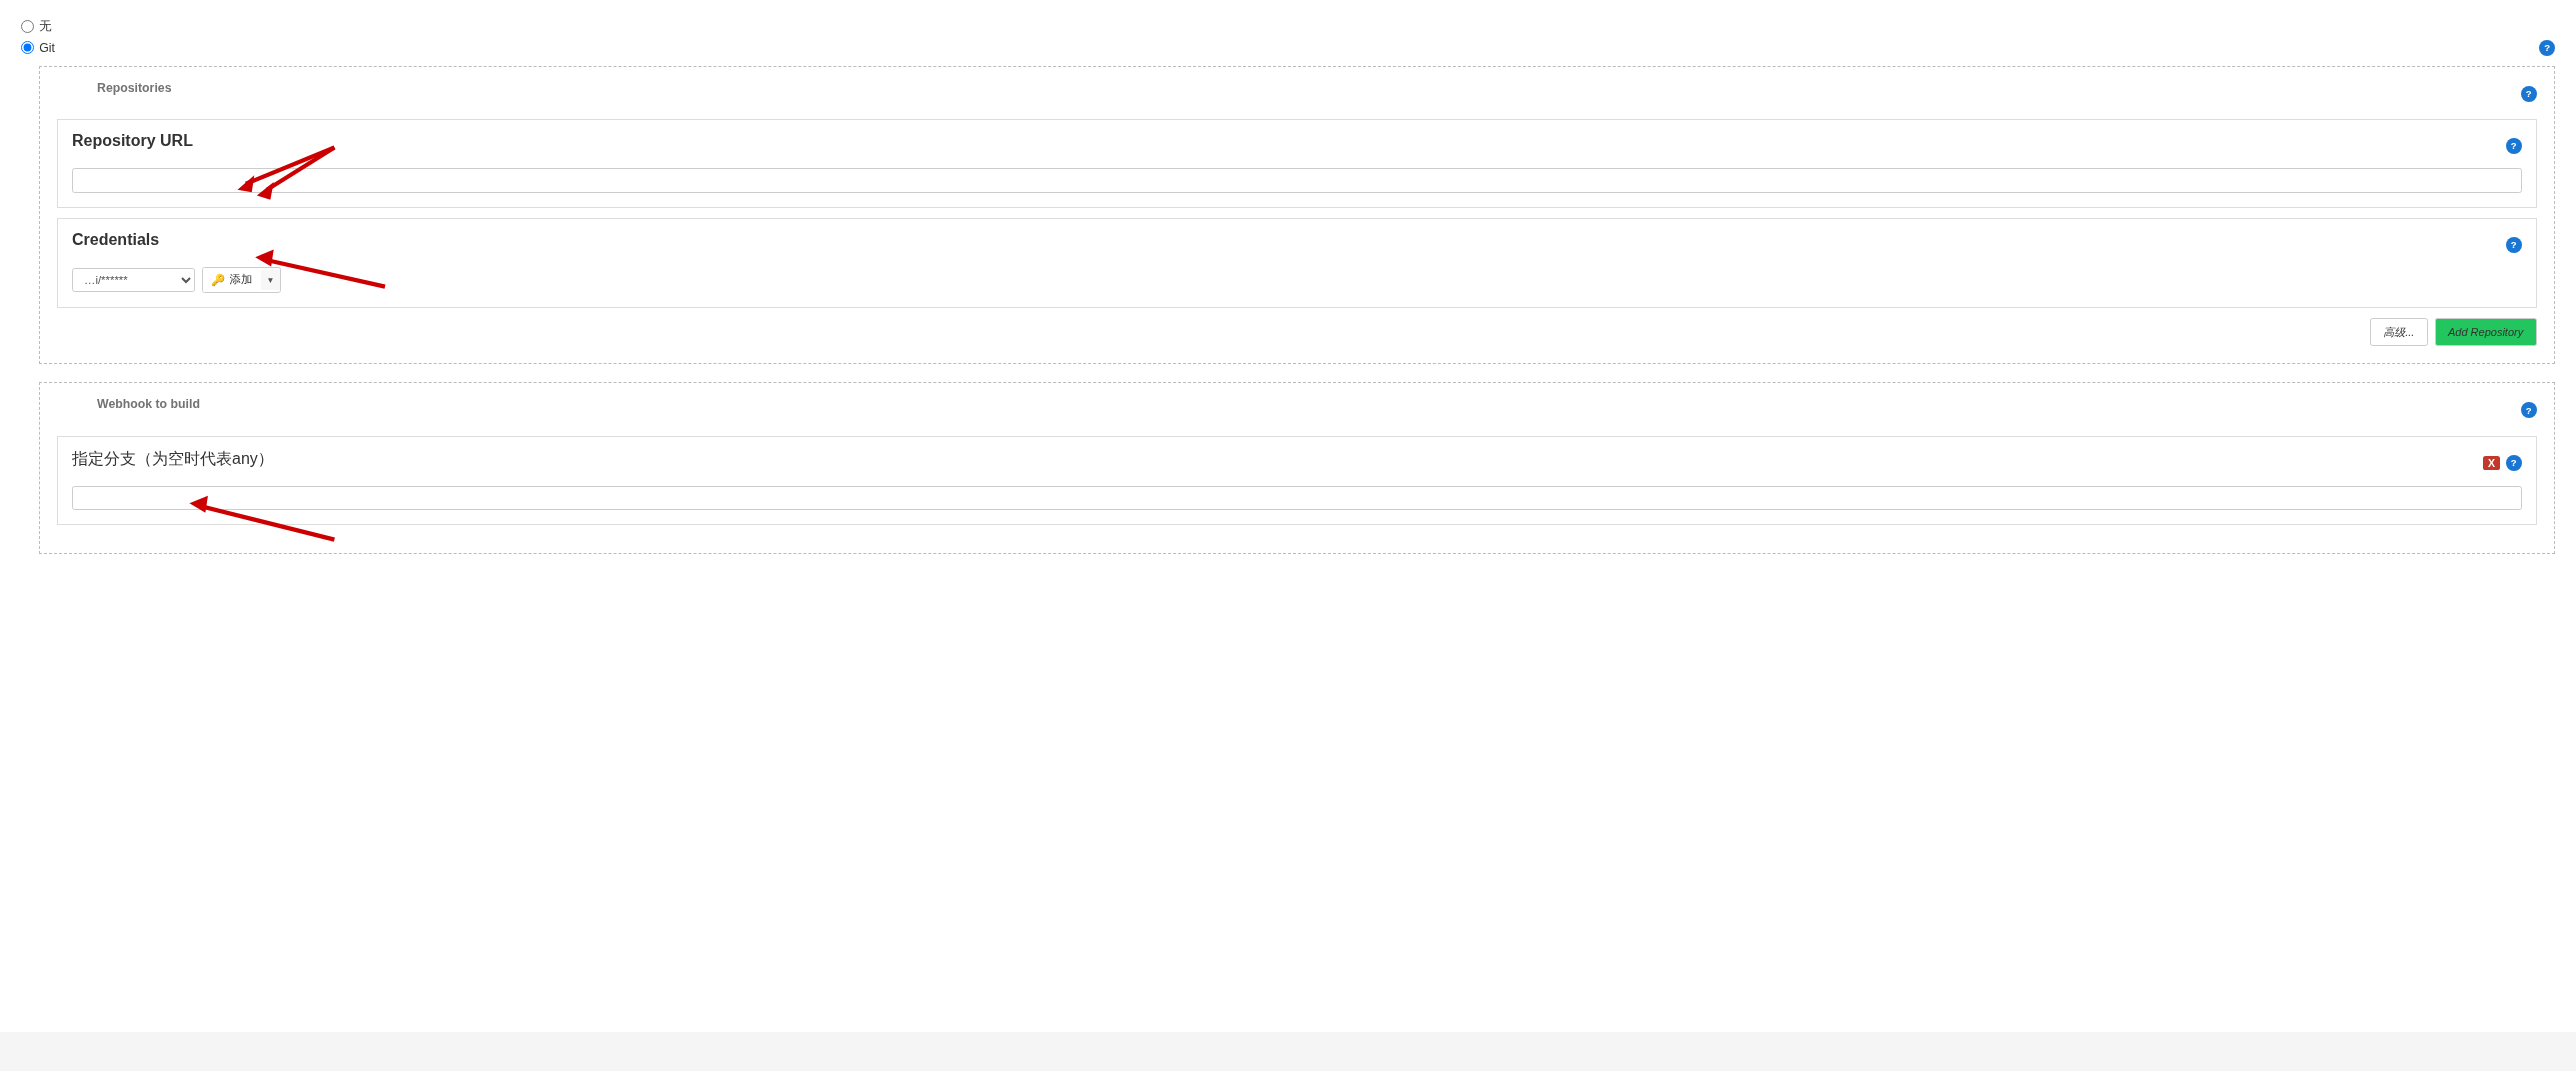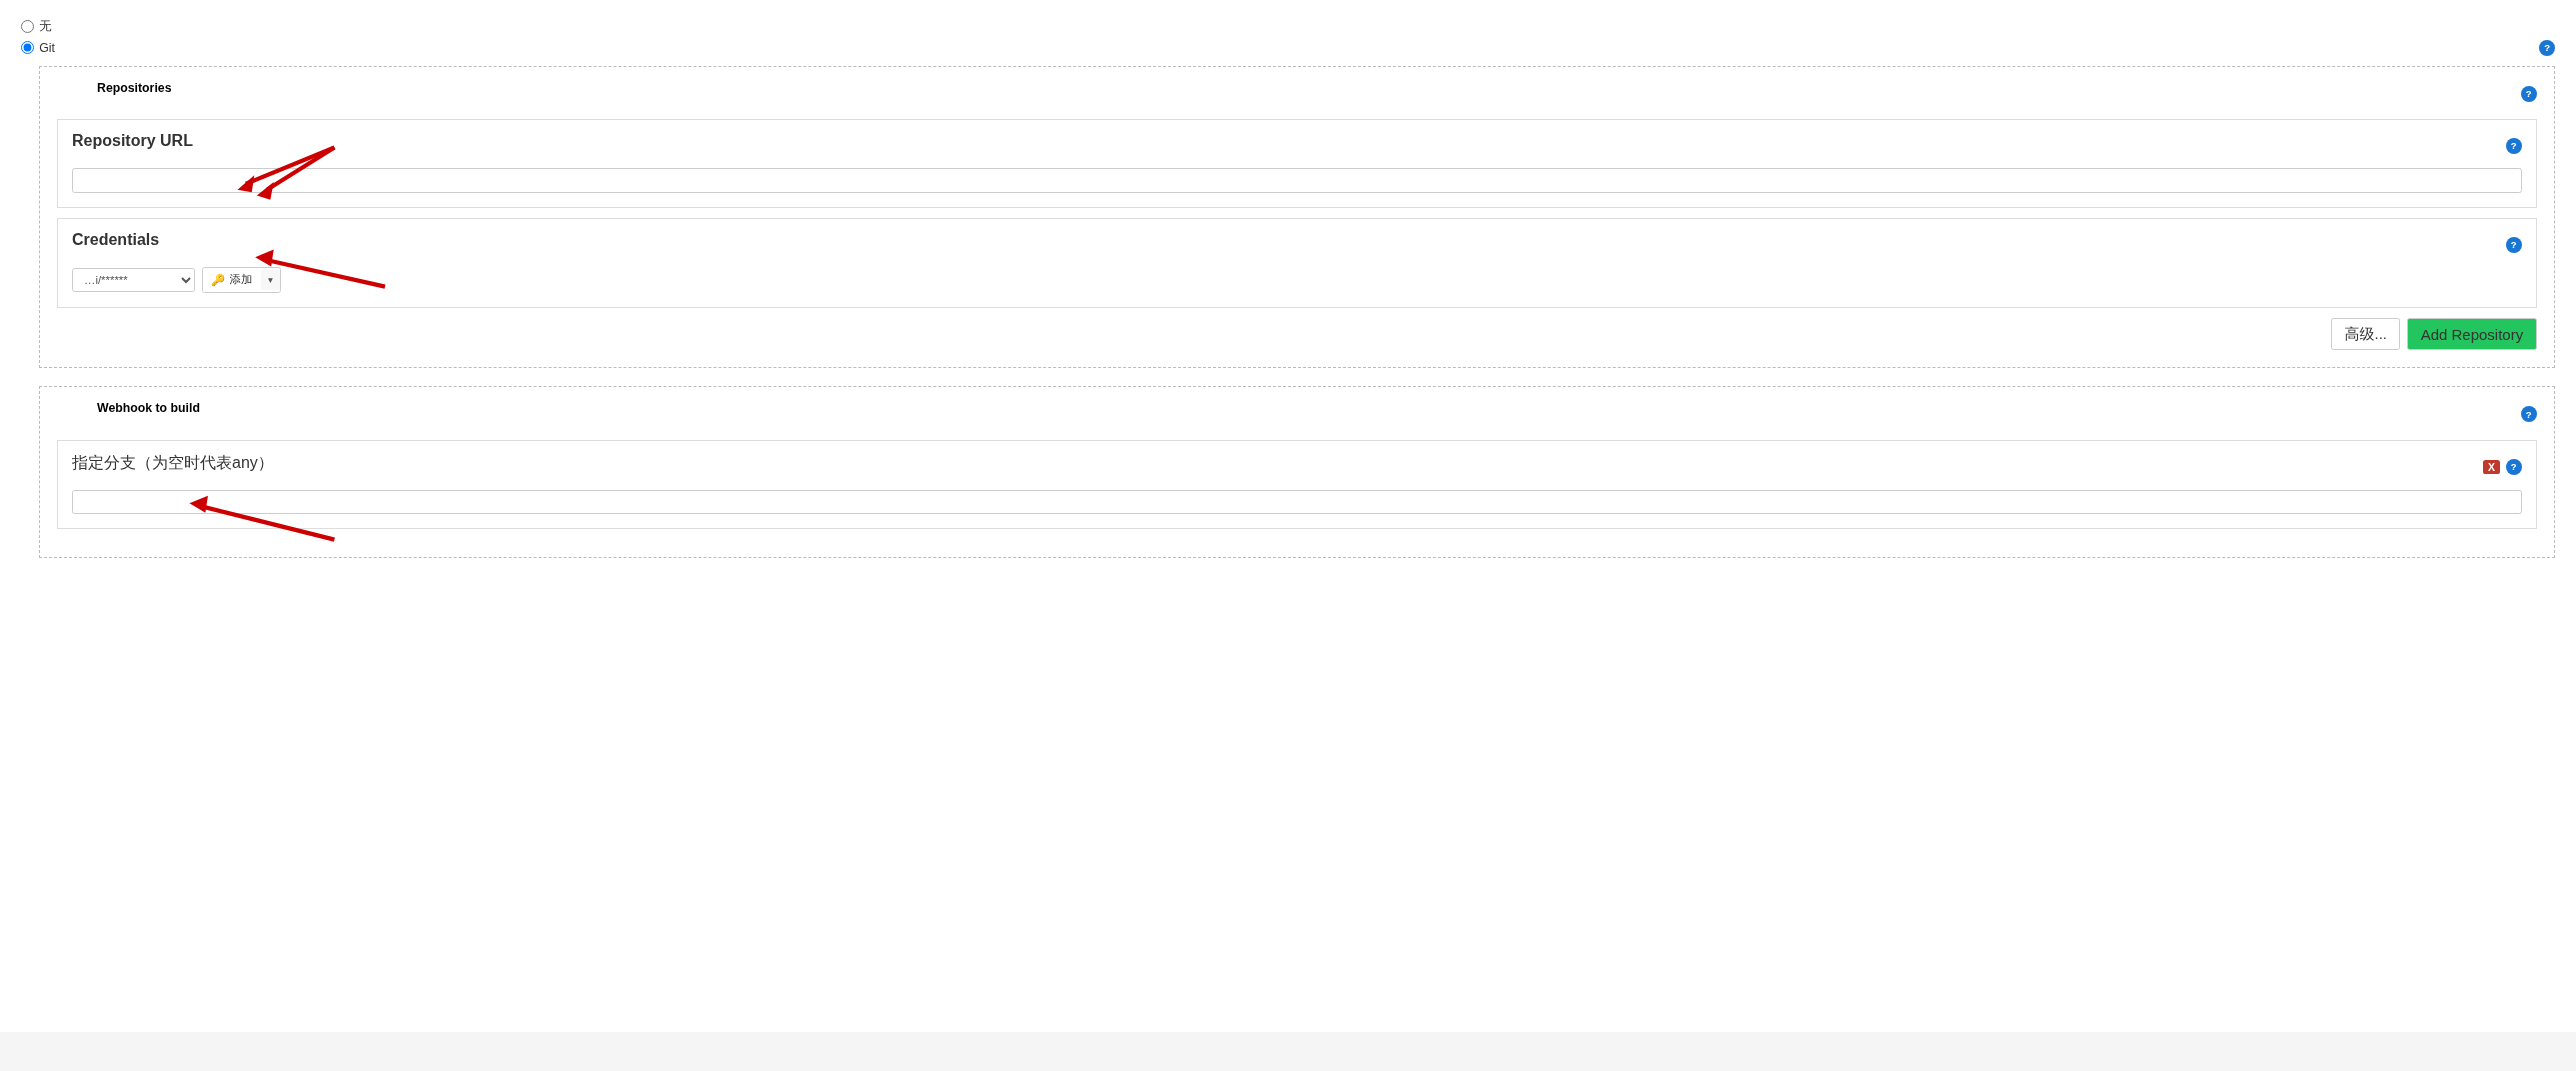--- a/index.html
+++ b/index.html
@@ -58,21 +58,21 @@
       margin-left: 17.5px;
       margin-bottom: 17.5px;
       padding: 14px 17.5px 17.5px 17.5px;
       background: #fff;
       position: relative;
     }
 
     .section-title {
       font-size: 12.3px;
       font-weight: 600;
-      color: #000000;
+      color: #737373;
       margin-bottom: 12.3px;
       display: flex;
       align-items: center;
       gap: 5.3px;
       padding-left: 40px;
     }
 
     
     .sub-section {
       border: 0.9px solid #ddd;
@@ -158,23 +158,24 @@
       justify-content: flex-end;
       gap: 7px;
       margin-top: 10.5px;
     }
 
     .btn {
       padding: 5.3px 12.3px;
       border: 0.9px solid #ccc;
       border-radius: 2.6px;
       background: #fff;
-      font-size: 15px;
-      cursor: pointer;
-      color: #333;
+      font-size: 11px;
+      cursor: pointer;
+      color: #333;
+      font-style: italic;
     }
     .btn-primary {
       background: #22c55e;
       border-color: #ccc;
     }
 
     
     .help-icon {
       width: 15.8px;
       height: 15.8px;

